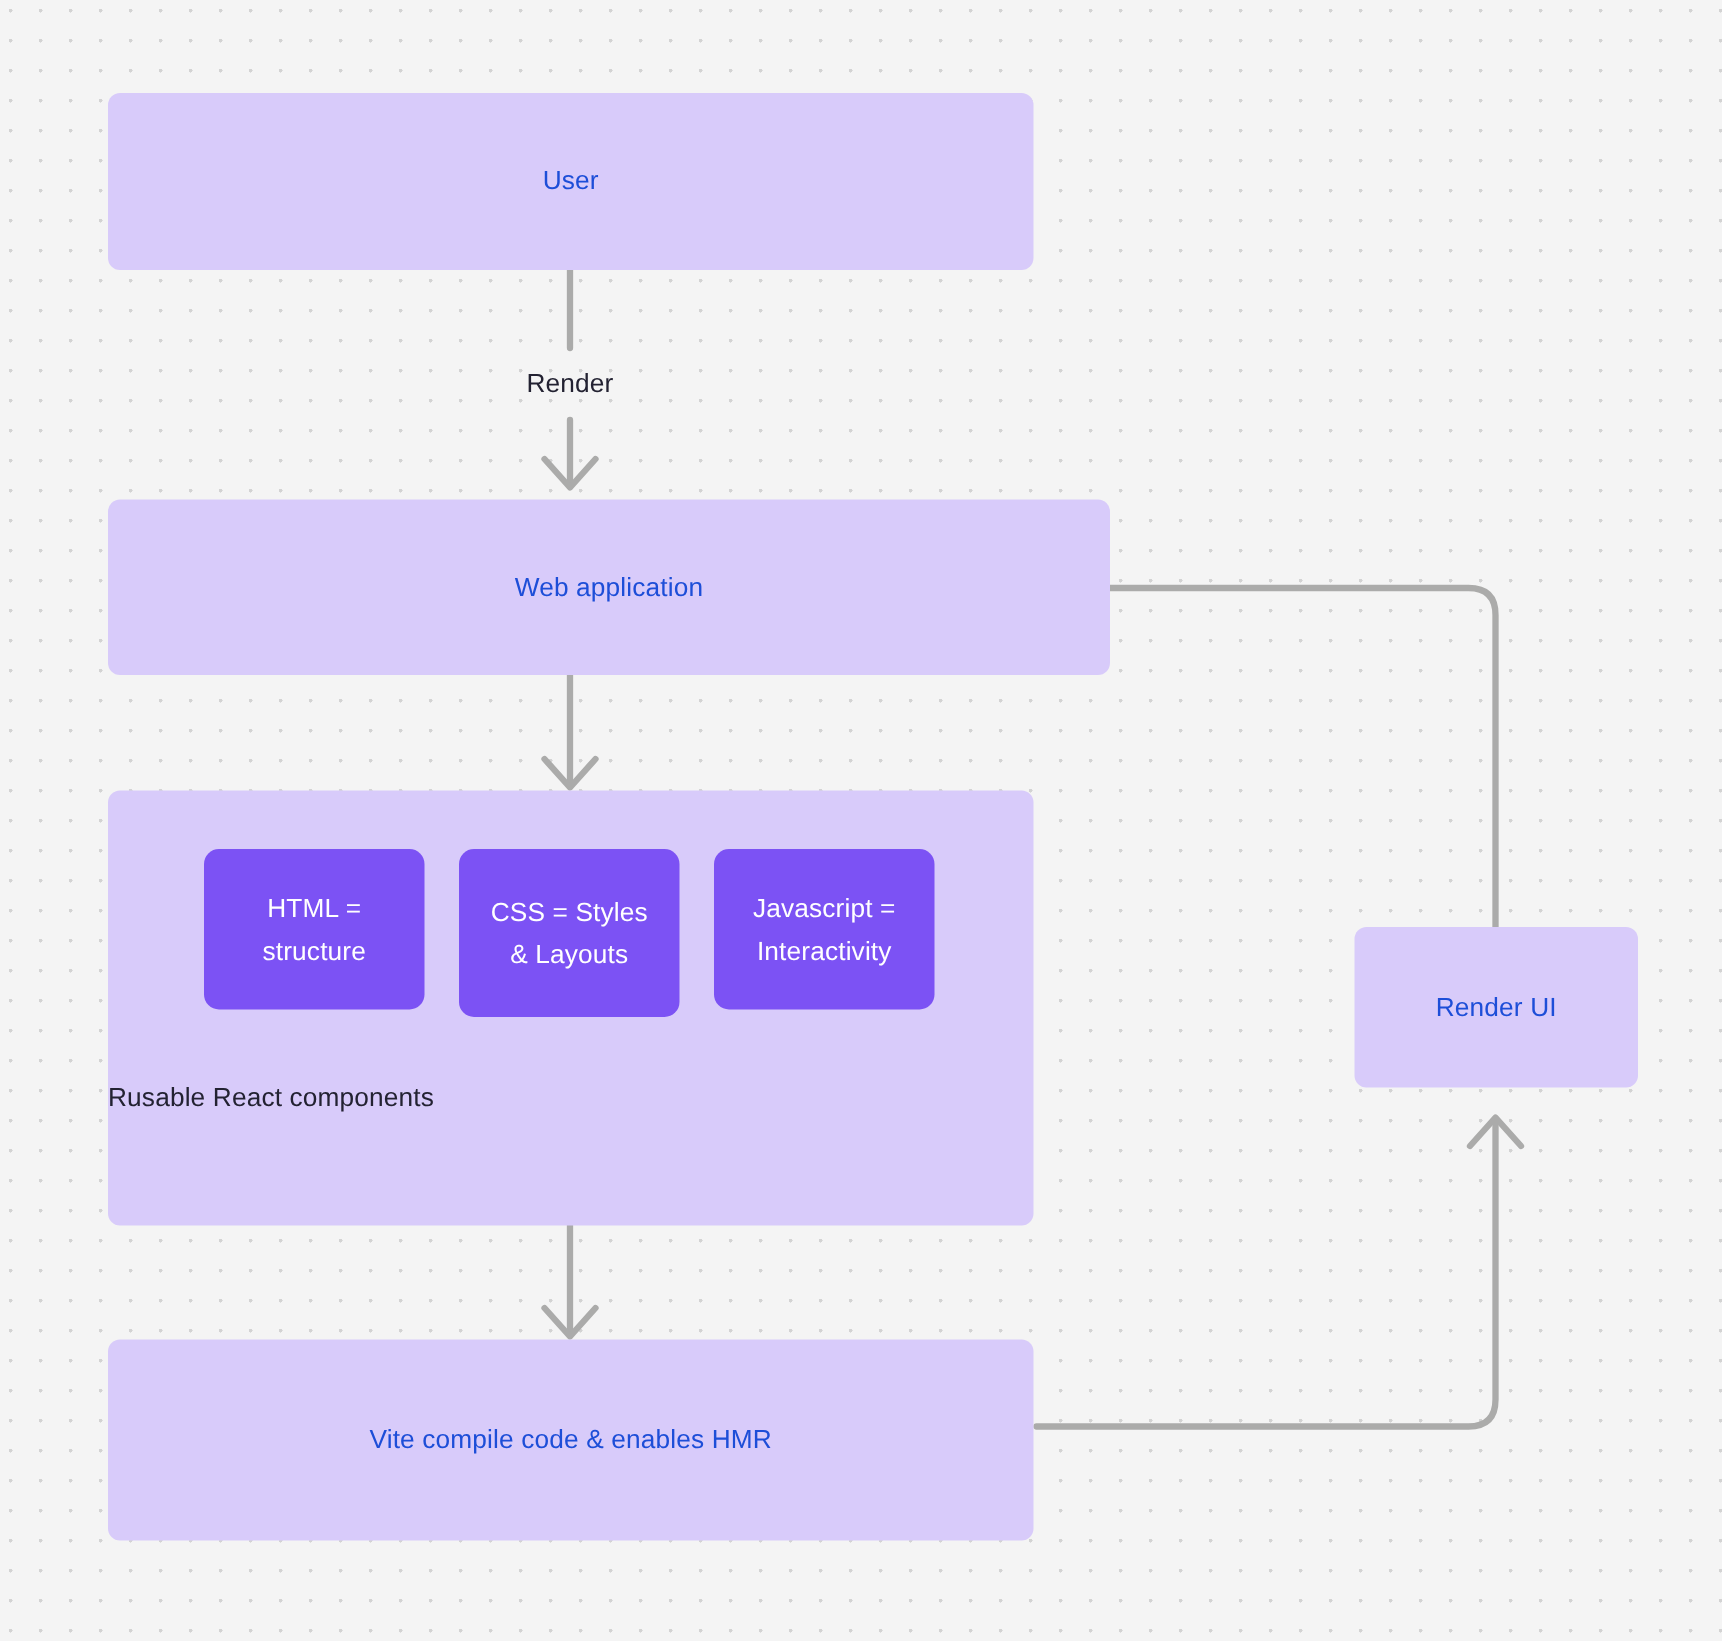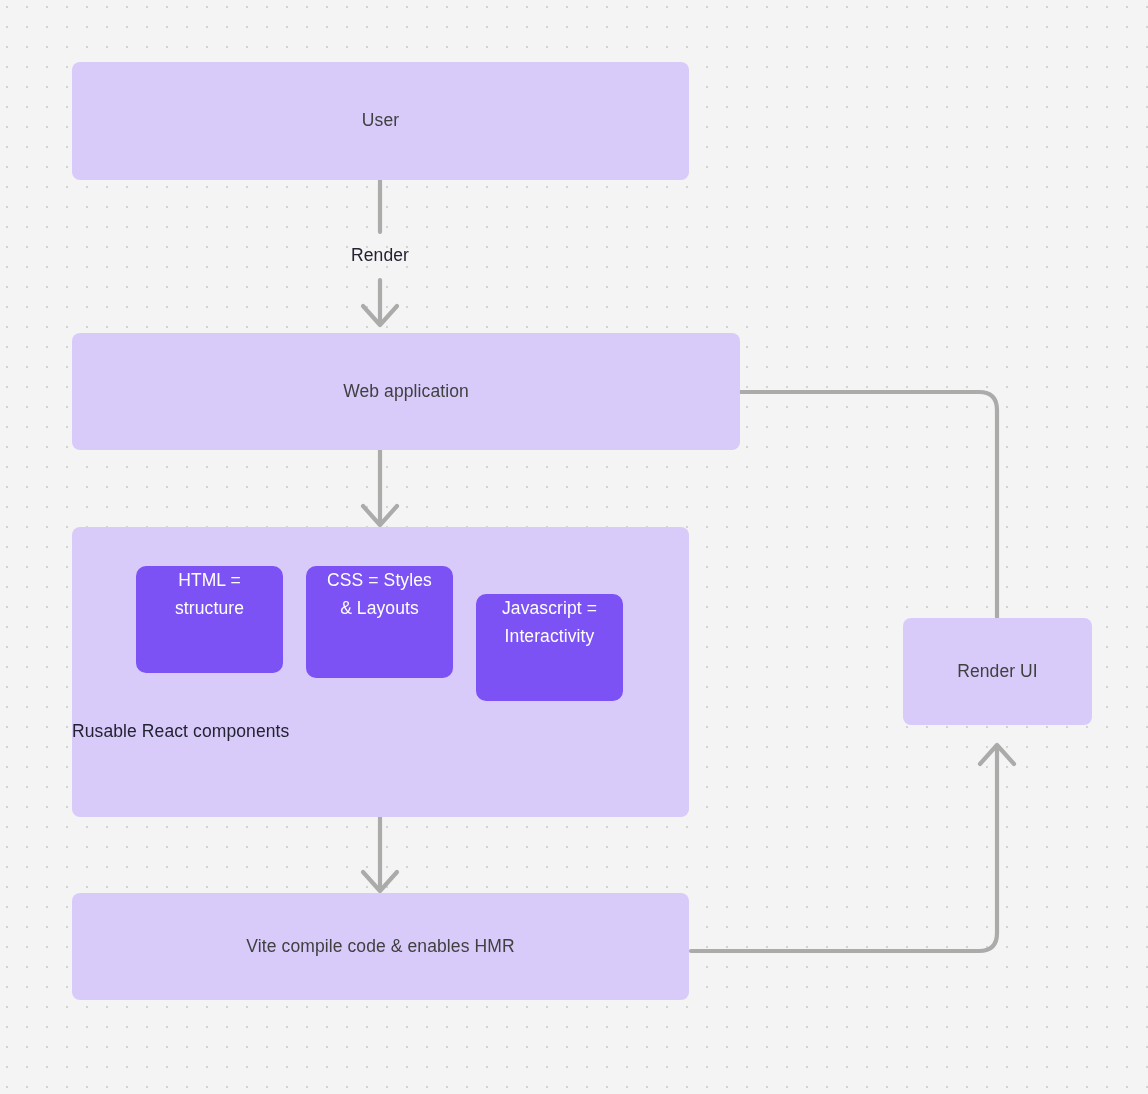--- a/index.html
+++ b/index.html
@@ -23,21 +23,21 @@
   .node {
     position: absolute;
     box-sizing: border-box;
     background: #d8cbfa;
     border-radius: 8px;
     display: flex;
     align-items: center;
     justify-content: center;
   }
   .node-label {
-    color: #404040;
+    color: #1d4ed8;
     font-size: 17.5px;
     line-height: 1.45;
     text-align: center;
     letter-spacing: 0.1px;
     white-space: pre-line;
   }
   .group-node {
     display: block;
   }
   .group-title {
@@ -47,21 +47,21 @@
     color: #232232;
     font-size: 17.5px;
     letter-spacing: 0.1px;
   }
   .chip {
     position: absolute;
     box-sizing: border-box;
     background: #7c52f4;
     border-radius: 10px;
     display: flex;
-    align-items: flex-start;
+    align-items: center;
     justify-content: center;
   }
   .chip-label {
     color: #ffffff;
     font-size: 17.5px;
     line-height: 1.62;
     text-align: center;
     white-space: pre-line;
     letter-spacing: 0.1px;
   }
@@ -129,29 +129,29 @@
     <div class="chip" style="left:64px; top:39px; width:147px; height:107px;">
       <span class="chip-label">HTML =
 structure</span>
     </div>
 
     <div class="chip" style="left:234px; top:39px; width:147px; height:112px;">
       <span class="chip-label">CSS = Styles
 &amp; Layouts</span>
     </div>
 
-    <div class="chip" style="left:404px; top:39px; width:147px; height:107px;margin-top:28px;">
+    <div class="chip" style="left:404px; top:39px; width:147px; height:107px;">
       <span class="chip-label">Javascript =
 Interactivity</span>
     </div>
 
     <div class="group-title" style="top:194px;">Rusable React components</div>
   </div>
 
-  <div class="node" style="left:72px; top:893px; width:617px; height:107px;">
+  <div class="node" style="left:72px; top:893px; width:617px; height:134px;">
     <span class="node-label">Vite compile code &amp; enables HMR</span>
   </div>
 
   <div class="node" style="left:903px; top:618px; width:189px; height:107px;">
     <span class="node-label">Render UI</span>
   </div>
 
 </div>
 
 </body></html>

